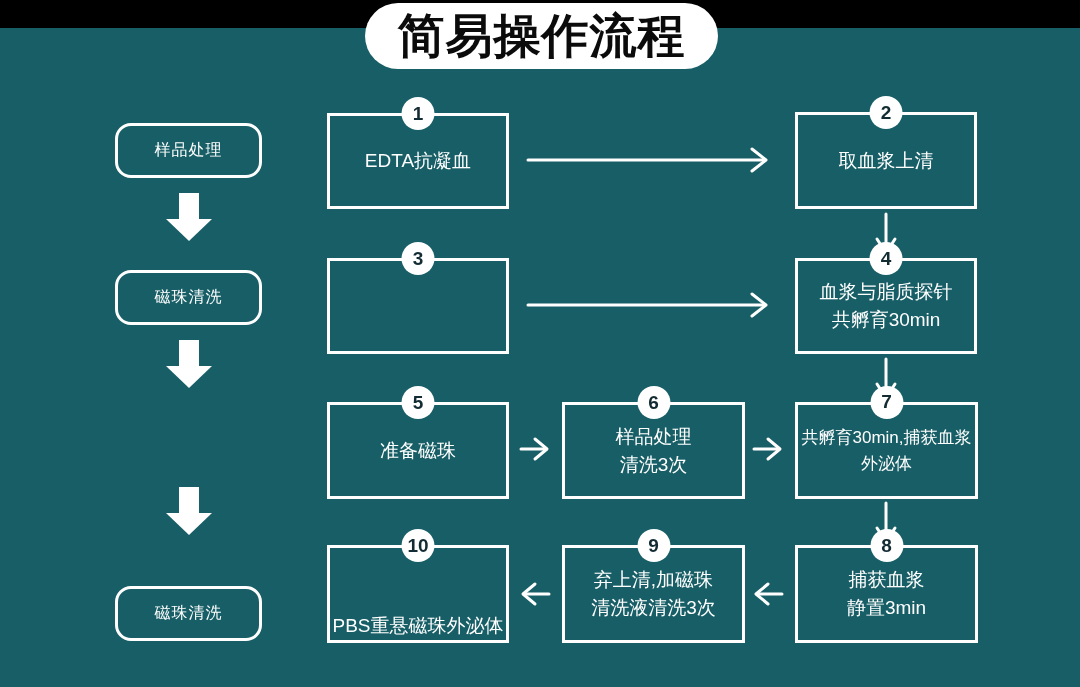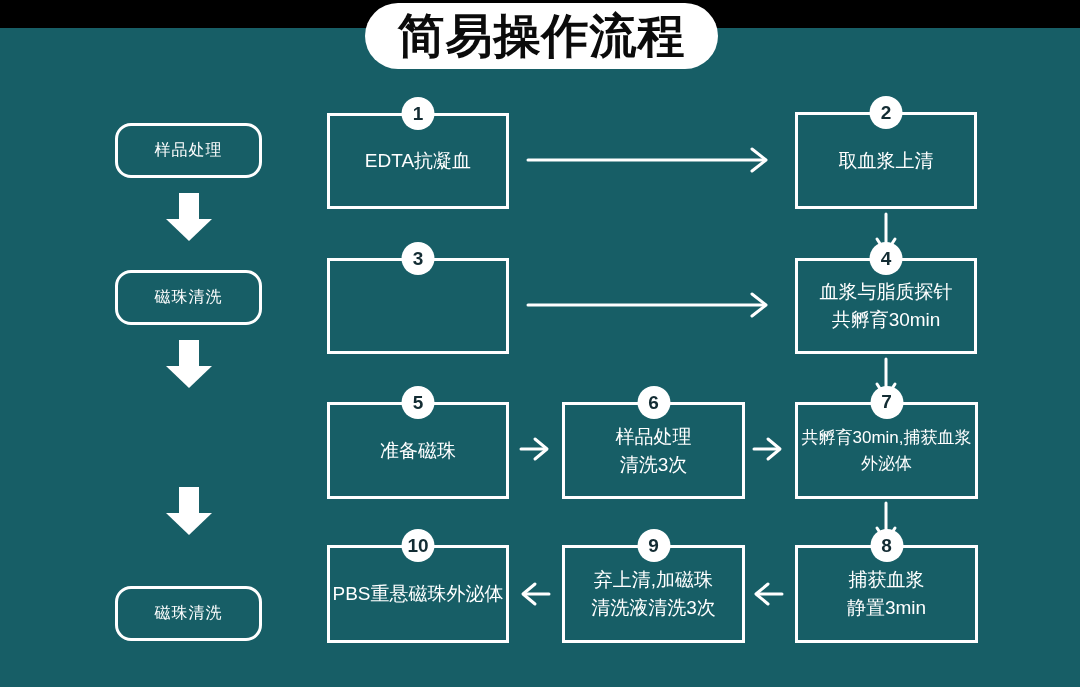--- a/index.html
+++ b/index.html
@@ -45,21 +45,21 @@
     color:var(--badge-text);display:flex;align-items:center;justify-content:center;
     font-size:19px;font-weight:bold;z-index:2;
   }
   .pos-b1{left:327px;top:113px;width:182px;height:96px;}
   .pos-b2{left:795px;top:112px;width:182px;height:97px;}
   .pos-b3{left:327px;top:258px;width:182px;height:96px;}
   .pos-b4{left:795px;top:258px;width:182px;height:96px;}
   .pos-b5{left:327px;top:402px;width:182px;height:97px;}
   .pos-b6{left:562px;top:402px;width:183px;height:97px;}
   .pos-b7{left:795px;top:402px;width:183px;height:97px;font-size:17px;line-height:1.5;}
-  .pos-b10{left:327px;top:545px;width:182px;height:98px;}
+  .pos-b10{left:327px;top:545px;width:182px;height:98px;align-items:flex-end;}
   .pos-b9{left:562px;top:545px;width:183px;height:98px;}
   .pos-b8{left:795px;top:545px;width:183px;height:98px;}
   .thin-arrow{position:absolute;}
   .thin-arrow svg{display:block;}
   .thin-arrow path{stroke:var(--line);stroke-width:3;fill:none;stroke-linecap:round;stroke-linejoin:round;}
   .ar-long1{left:526px;top:146px;}
   .ar-long2{left:526px;top:291px;}
   .ar-s56{left:518px;top:436px;}
   .ar-s67{left:751px;top:436px;}
   .ar-s89{left:751px;top:581px;}

